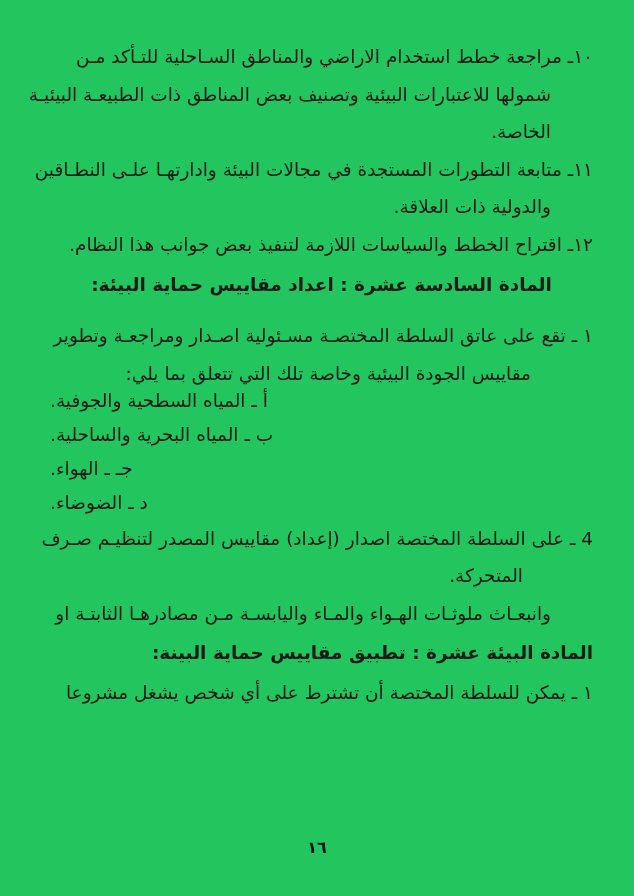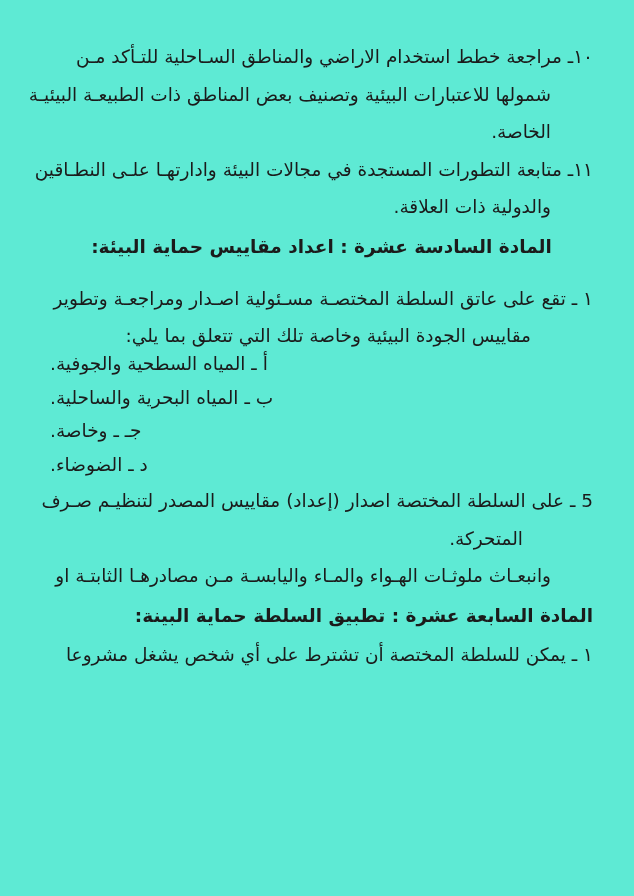--- a/index.html
+++ b/index.html
@@ -5,21 +5,21 @@
   html, body {
     margin: 0;
     padding: 0;
     background: #e8e8e8;
   }
   .page {
     position: relative;
     width: 634px;
     height: 896px;
     margin: 0 auto;
-    background: #5eead4;
+    background: #22c55e;
     color: #1b1b1b;
     font-family: "DejaVu Sans", sans-serif;
     overflow: hidden;
   }
   .content {
     position: absolute;
     top: 38px;
     right: 41px;
     left: 50px;
     direction: rtl;
@@ -77,42 +77,46 @@
       <div class="ln first">١٠ـ مراجعة خطط  استخدام الاراضي والمناطق السـاحلية للتـأكد مـن</div>
       <div class="ln cont">شمولها للاعتبارات البيئية وتصنيف بعض المناطق ذات الطبيعـة البيئيـة</div>
       <div class="ln ender">الخاصة.</div>
     </div>
 
     <div>
       <div class="ln first">١١ـ متابعة التطورات المستجدة في مجالات البيئة وادارتهـا علـى النطـاقين</div>
       <div class="ln ender">والدولية ذات العلاقة.</div>
     </div>
 
+    <div>
+      <div class="ln first">١٢ـ اقتراح الخطط والسياسات اللازمة لتنفيذ بعض جوانب هذا النظام.</div>
+    </div>
 
     <div class="ln heading heading-16">المادة السادسة عشرة : اعداد مقاييس حماية البيئة:</div>
 
     <div class="block-item1-16">
       <div class="ln first">١ ـ تقع على عاتق السلطة المختصـة مسـئولية اصـدار ومراجعـة وتطوير</div>
       <div class="ln cont-2">مقاييس الجودة البيئية وخاصة تلك التي تتعلق بما يلي:</div>
     </div>
 
     <div class="sub-list">
       <div class="sub-ln">أ ـ المياه السطحية والجوفية.</div>
       <div class="sub-ln">ب ـ المياه البحرية والساحلية.</div>
-      <div class="sub-ln">جـ ـ وخاصة.</div>
+      <div class="sub-ln">جـ ـ الهواء.</div>
       <div class="sub-ln">د ـ الضوضاء.</div>
     </div>
 
     <div>
-      <div class="ln first">5 ـ على السلطة المختصة اصدار (إعداد) مقاييس المصدر لتنظيـم صـرف</div>
+      <div class="ln first">4 ـ على السلطة المختصة اصدار (إعداد) مقاييس المصدر لتنظيـم صـرف</div>
       <div class="ln ender-mid">المتحركة.</div>
       <div class="ln cont">وانبعـاث ملوثـات الهـواء والمـاء واليابسـة مـن مصادرهـا الثابتـة او</div>
     </div>
 
-    <div class="ln heading heading-17">المادة السابعة عشرة : تطبيق السلطة حماية البينة:</div>
+    <div class="ln heading heading-17">المادة البيئة عشرة : تطبيق مقاييس حماية البينة:</div>
 
     <div class="block-item1-17">
       <div class="ln first">١ ـ يمكن للسلطة المختصة أن تشترط على أي شخص يشغل مشروعا</div>
     </div>
 
   </div>
 
+  <div class="page-number">١٦</div>
 </div>
 
 </body></html>

